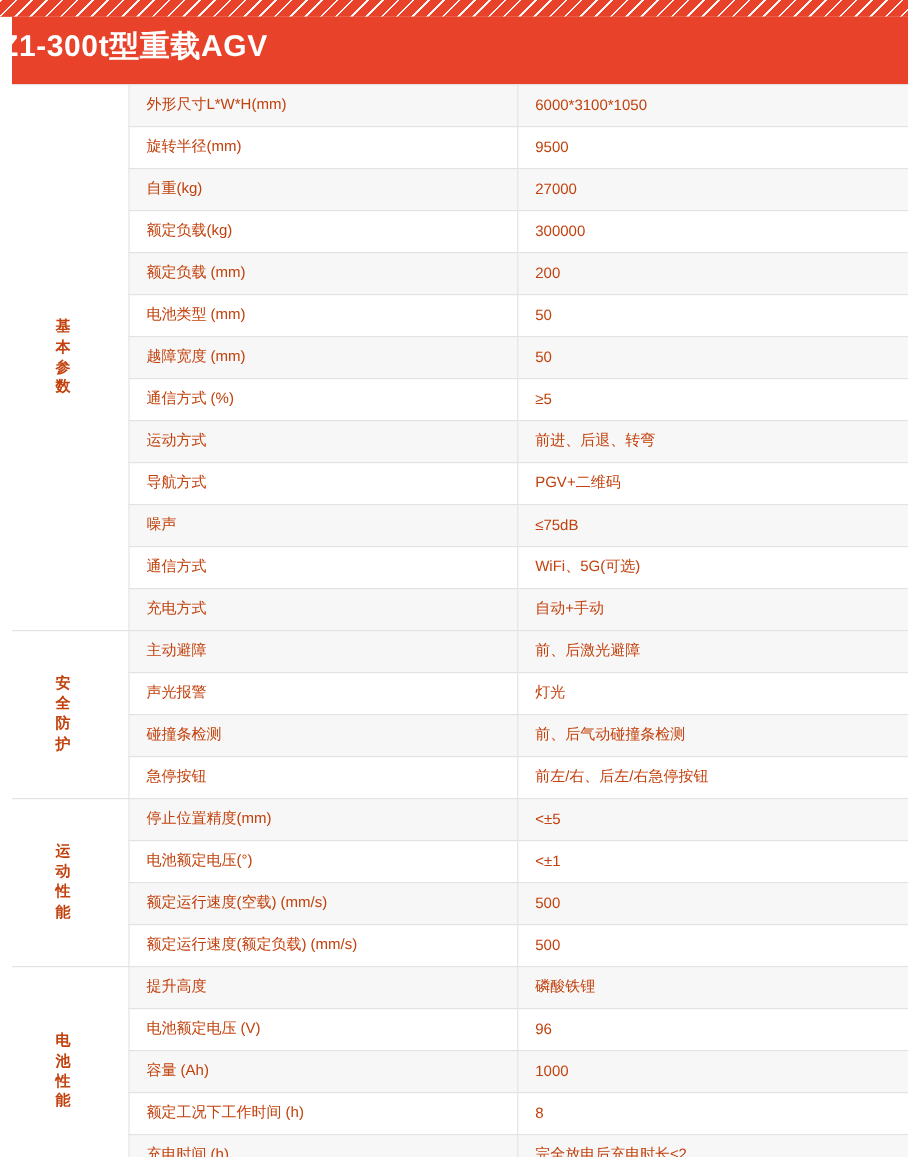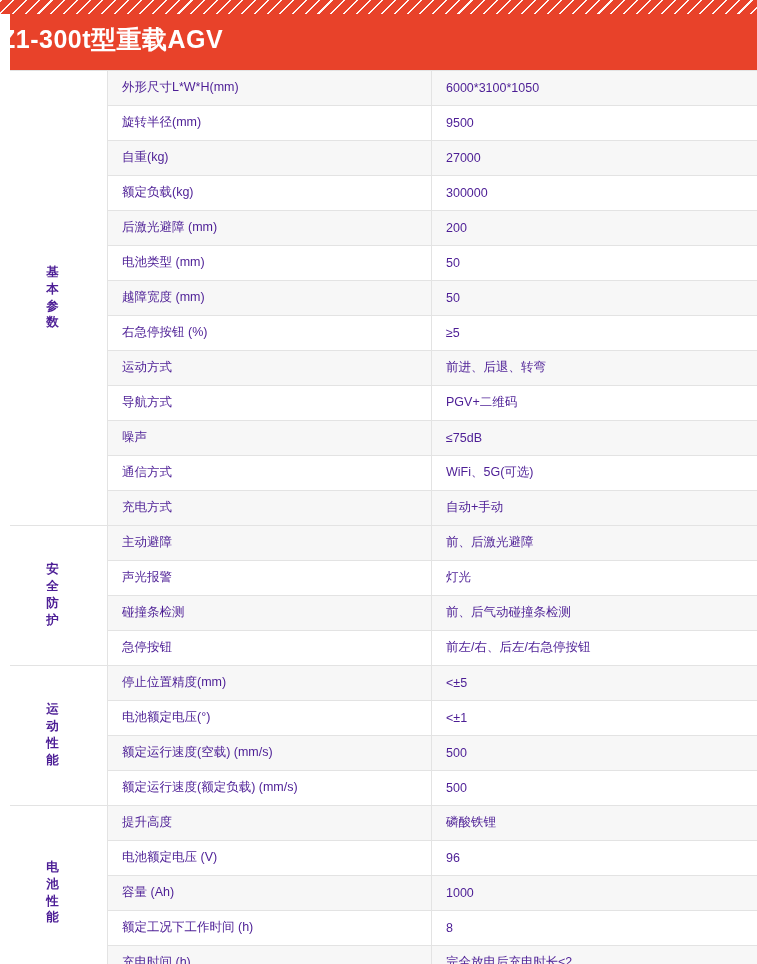--- a/index.html
+++ b/index.html
@@ -53,21 +53,21 @@
 
   
   table.spec {
     border-collapse: collapse;
     width: 757px;
     table-layout: fixed;
   }
   table.spec td {
     border: 1px solid #e3e3e3;
     font-size: 12.5px;
-    color: #4c1d95;
+    color: #c2410c;
     padding: 0 14px;
     height: 34px;
     vertical-align: middle;
   }
   td.group {
     width: 78px;
     text-align: center;
     font-size: 15px;
     font-weight: bold;
     color: #e8422a;
@@ -127,33 +127,33 @@
         </tr>
         <tr class="odd">
           <td class="label">自重(kg)</td>
           <td class="value">27000</td>
         </tr>
         <tr class="even">
           <td class="label">额定负载(kg)</td>
           <td class="value">300000</td>
         </tr>
         <tr class="odd">
-          <td class="label">后激光避障 (mm)</td>
+          <td class="label">额定负载 (mm)</td>
           <td class="value">200</td>
         </tr>
         <tr class="even">
           <td class="label">电池类型 (mm)</td>
           <td class="value">50</td>
         </tr>
         <tr class="odd">
           <td class="label">越障宽度 (mm)</td>
           <td class="value">50</td>
         </tr>
         <tr class="even">
-          <td class="label">右急停按钮 (%)</td>
+          <td class="label">通信方式 (%)</td>
           <td class="value">≥5</td>
         </tr>
         <tr class="odd">
           <td class="label">运动方式</td>
           <td class="value">前进、后退、转弯</td>
         </tr>
         <tr class="even">
           <td class="label">导航方式</td>
           <td class="value">PGV+二维码</td>
         </tr>

